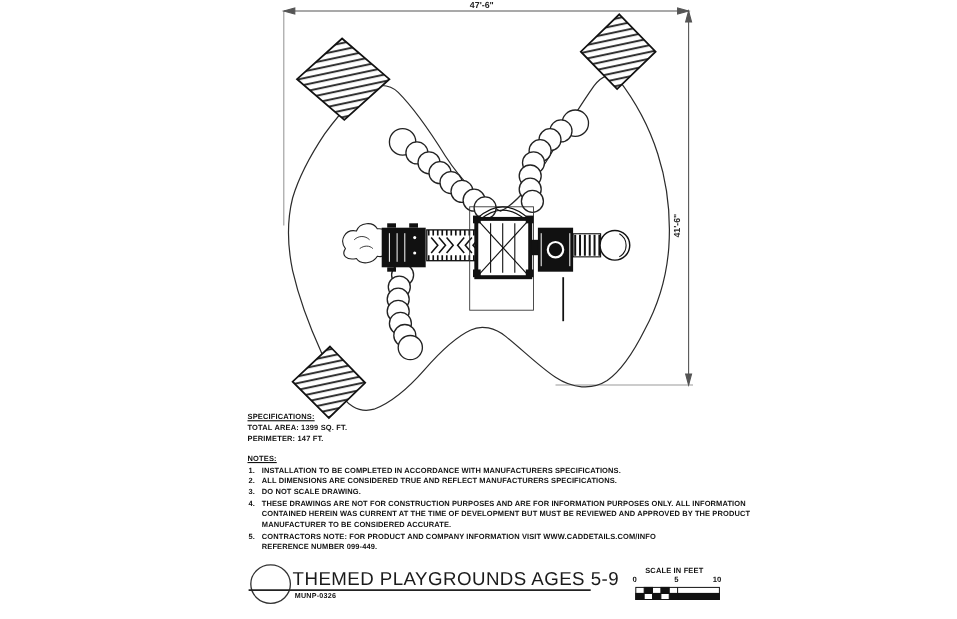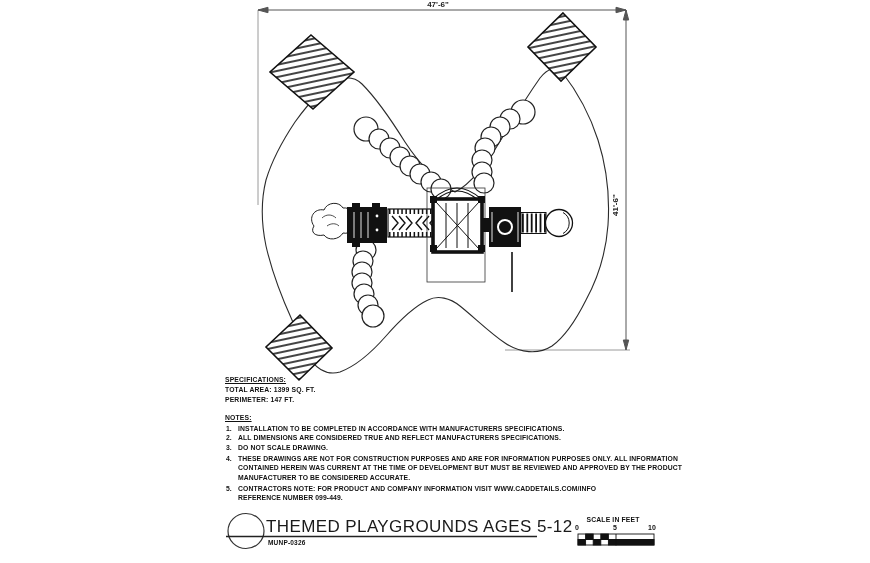--- a/index.html
+++ b/index.html
@@ -180,21 +180,21 @@
   <div class="note-num" style="left:226px;top:455px;">4.</div>
   <div class="note-text" style="top:455px;">THESE DRAWINGS ARE NOT FOR CONSTRUCTION PURPOSES AND ARE FOR INFORMATION PURPOSES ONLY. ALL INFORMATION</div>
 
   <div class="note-text" style="top:464px;">CONTAINED HEREIN WAS CURRENT AT THE TIME OF DEVELOPMENT BUT MUST BE REVIEWED AND APPROVED BY THE PRODUCT</div>
   <div class="note-text" style="top:474px;">MANUFACTURER TO BE CONSIDERED ACCURATE.</div>
 
   <div class="note-num" style="left:226px;top:485px;">5.</div>
   <div class="note-text" style="top:485px;">CONTRACTORS NOTE: FOR PRODUCT AND COMPANY INFORMATION VISIT WWW.CADDETAILS.COM/INFO</div>
   <div class="note-text" style="top:494px;">REFERENCE NUMBER 099-449.</div>
 
-  <div class="txt title" style="left:266px;top:517px;">THEMED PLAYGROUNDS AGES 5-12</div>
+  <div class="txt title" style="left:266px;top:517px;">THEMED PLAYGROUNDS AGES 5-9</div>
   <div class="txt model" style="left:268px;top:539px;">MUNP-0326</div>
 
   <div class="txt tiny" style="left:585px;top:516px;width:56px;text-align:center;">SCALE IN FEET</div>
   <div class="txt scale-num" style="left:575px;top:524px;">0</div>
   <div class="txt scale-num" style="left:613px;top:524px;">5</div>
   <div class="txt scale-num" style="left:648px;top:524px;">10</div>
 
 </div>
 
 </body></html>

